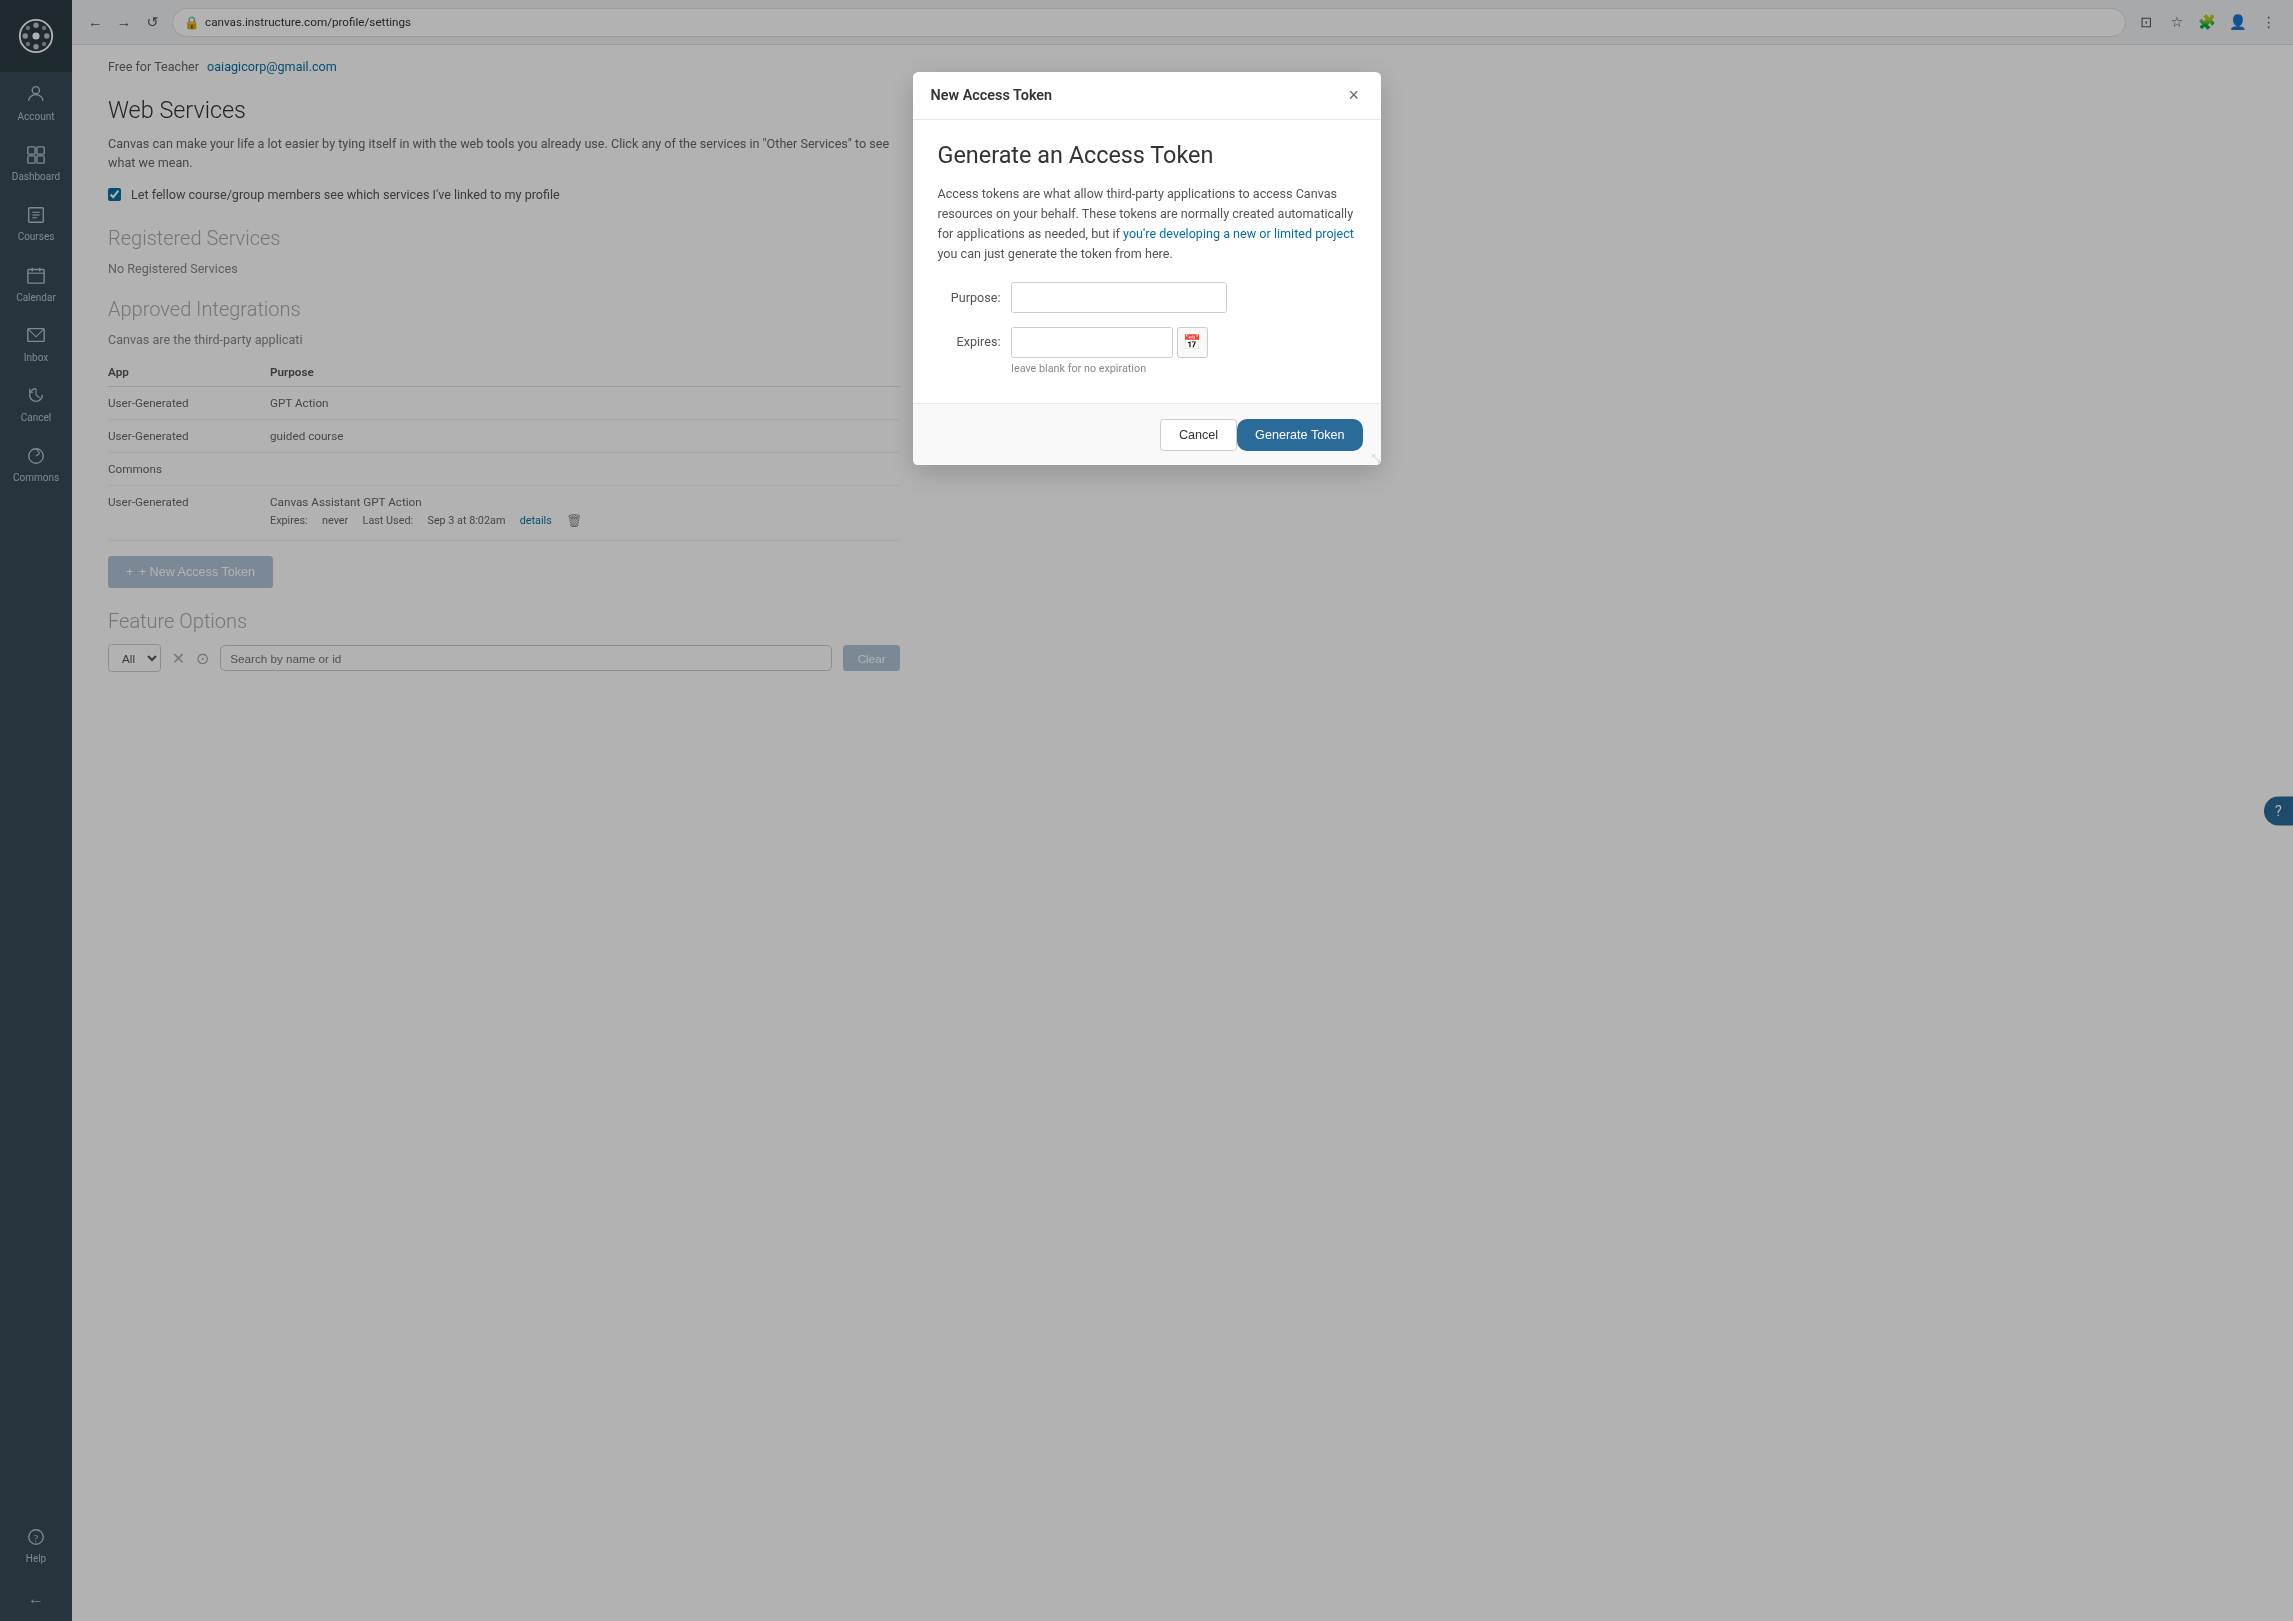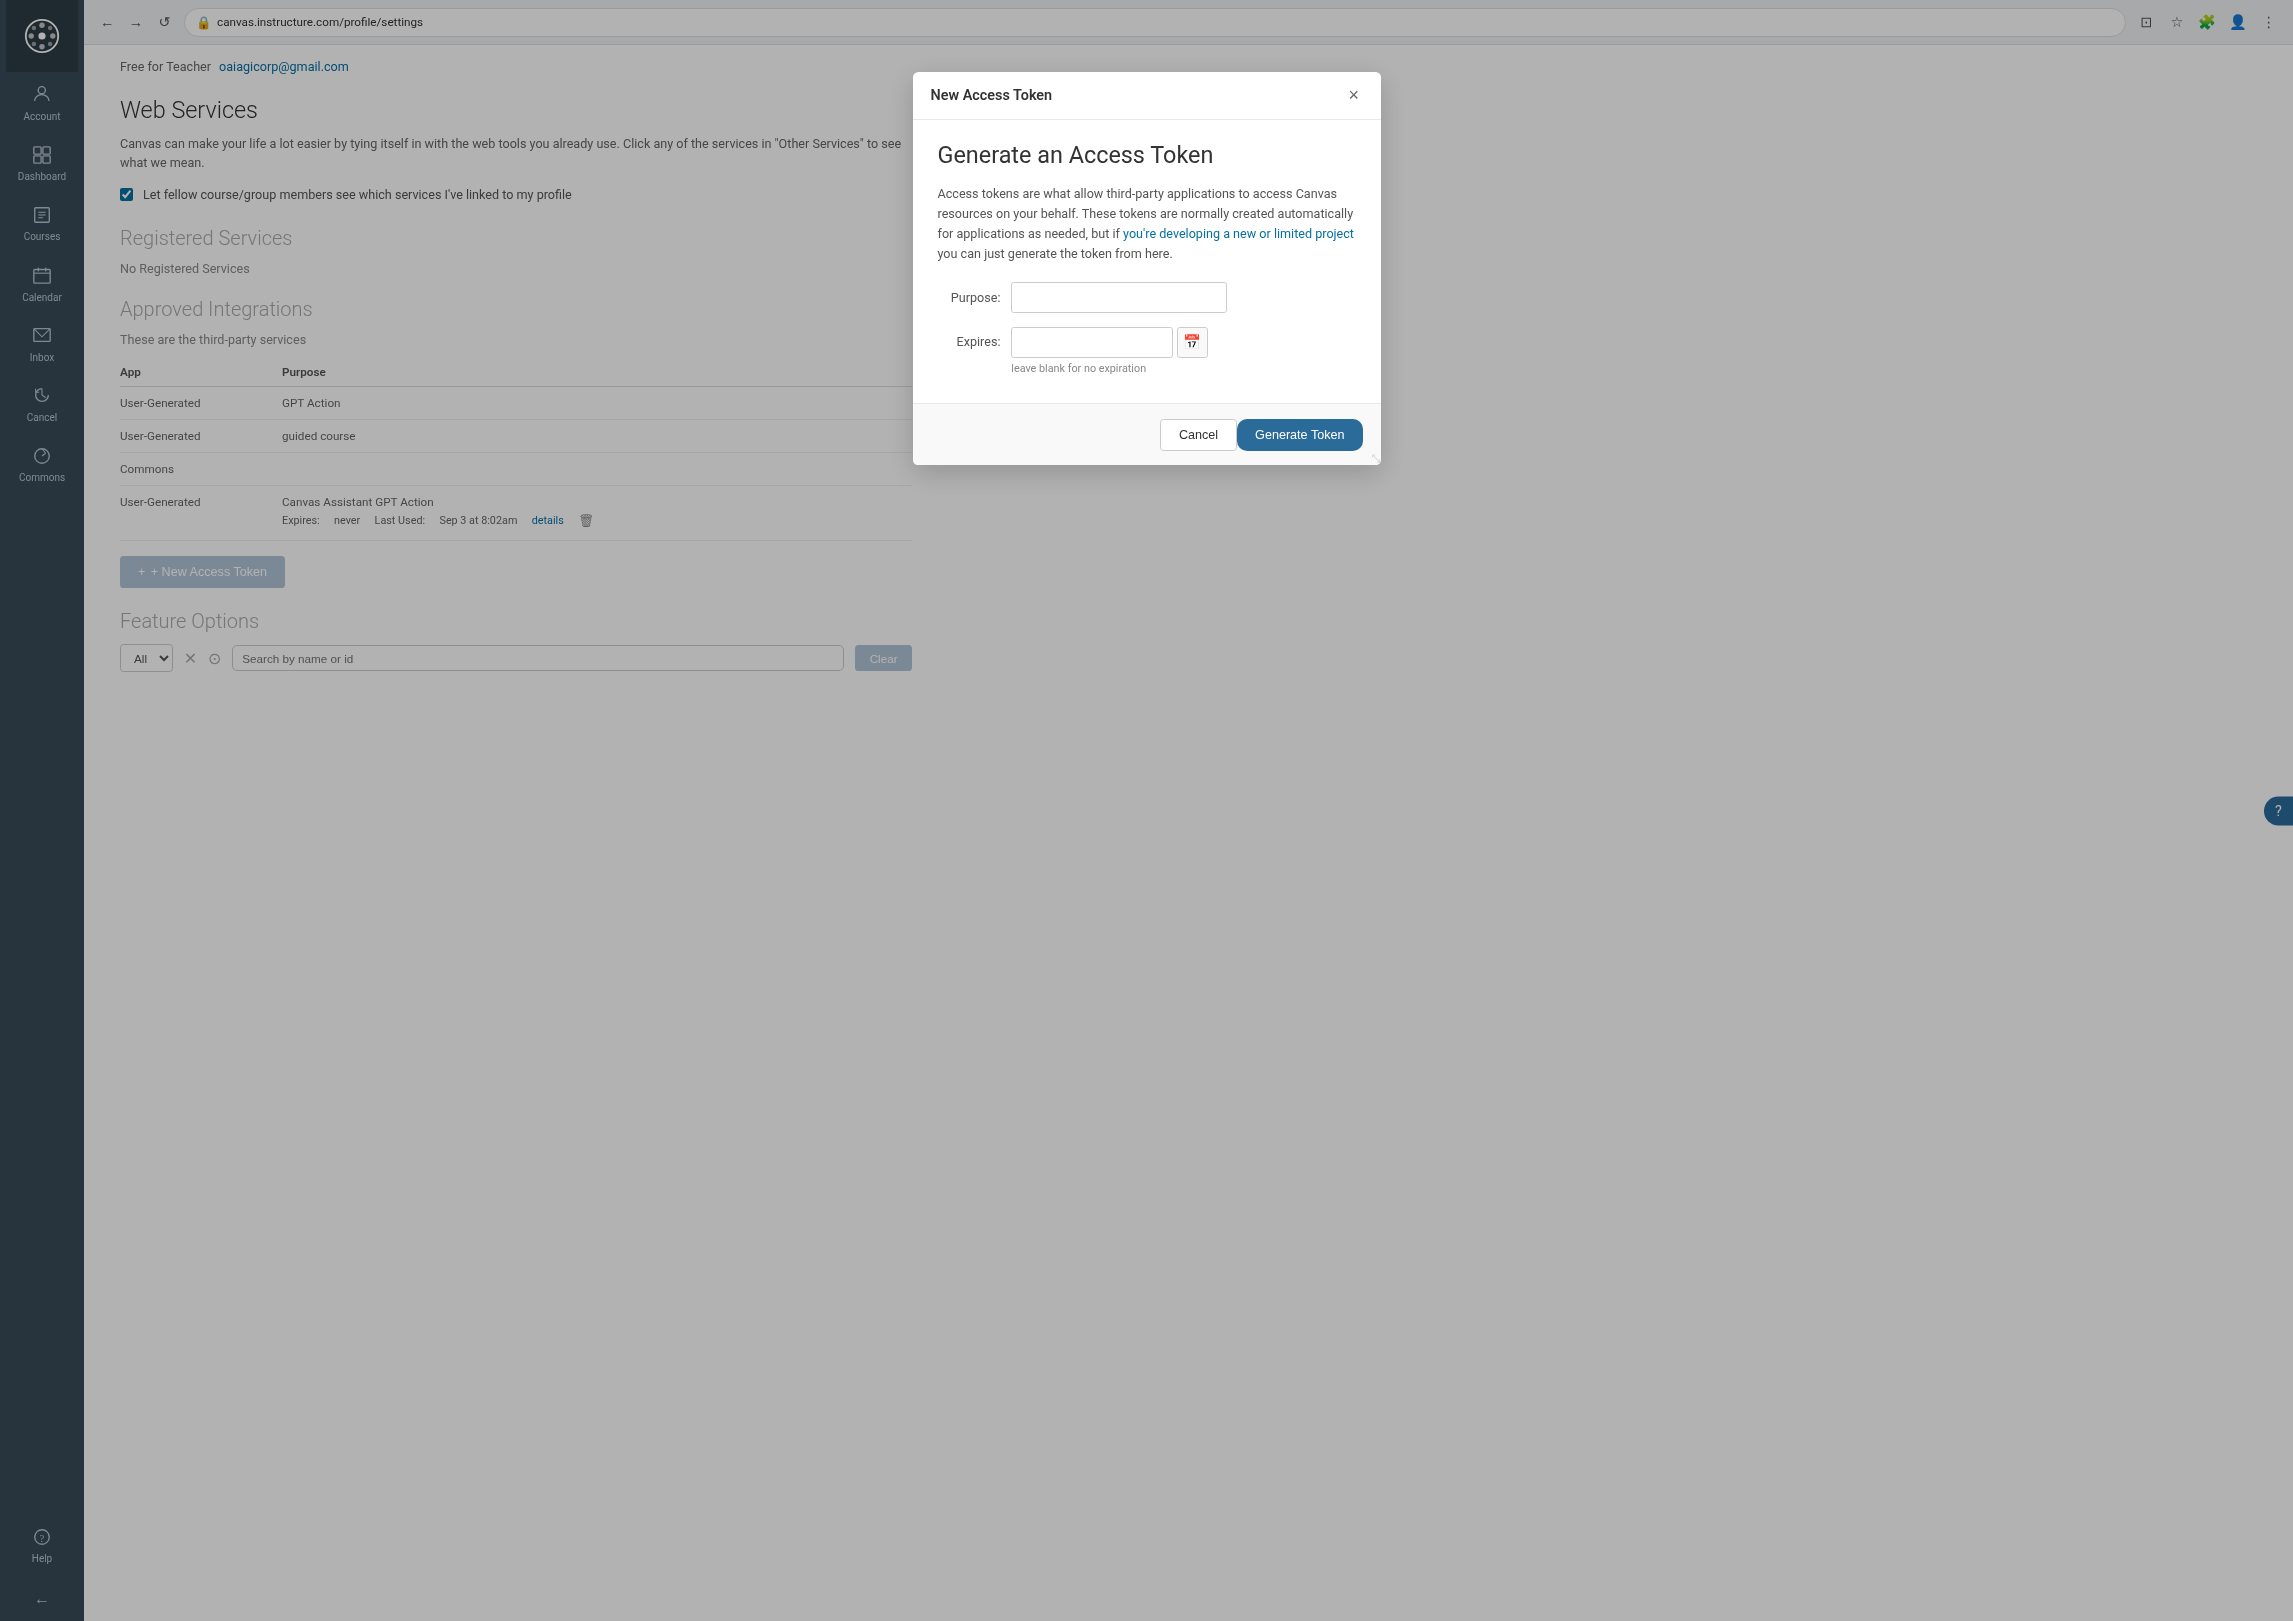--- a/index.html
+++ b/index.html
@@ -1,20 +1,20 @@
 <!DOCTYPE html>
 <html style="font-size:14.4px"><head>
   <meta charset="utf-8">
   <style>
     * { box-sizing: border-box; margin: 0; padding: 0; }
     body { font-family: -apple-system, BlinkMacSystemFont, 'Segoe UI', Roboto, sans-serif; background: #f5f5f5; display: flex; height: 100vh; overflow: hidden; }
 
     
     .sidebar {
-      width: 84px;
+      width: 72px;
       background: #394B58;
       display: flex;
       flex-direction: column;
       align-items: center;
       padding: 0;
       flex-shrink: 0;
       z-index: 10;
     }
     .sidebar-logo {
       width: 72px;
@@ -564,21 +564,21 @@
     <p class="section-desc">Canvas can make your life a lot easier by tying itself in with the web tools you already use. Click any of the services in "Other Services" to see what we mean.</p>
     <div class="checkbox-row">
       <input type="checkbox" checked="" style="">
       <span>Let fellow course/group members see which services I've linked to my profile</span>
     </div>
 
     <h3 class="subsection-title">Registered Services</h3>
     <p class="no-services">No Registered Services</p>
 
     <h3 class="integrations-title">Approved Integrations</h3>
-    <p class="integrations-desc">These are the third-party services</p>
+    <p class="integrations-desc">Canvas are the third-party applicati</p>
 
     <div class="table-header">
       <span>App</span>
       <span>Purpose</span>
       <span></span>
     </div>
 
     <div class="table-row">
       <span>User-Generated</span>
       <span>GPT Action</span>

